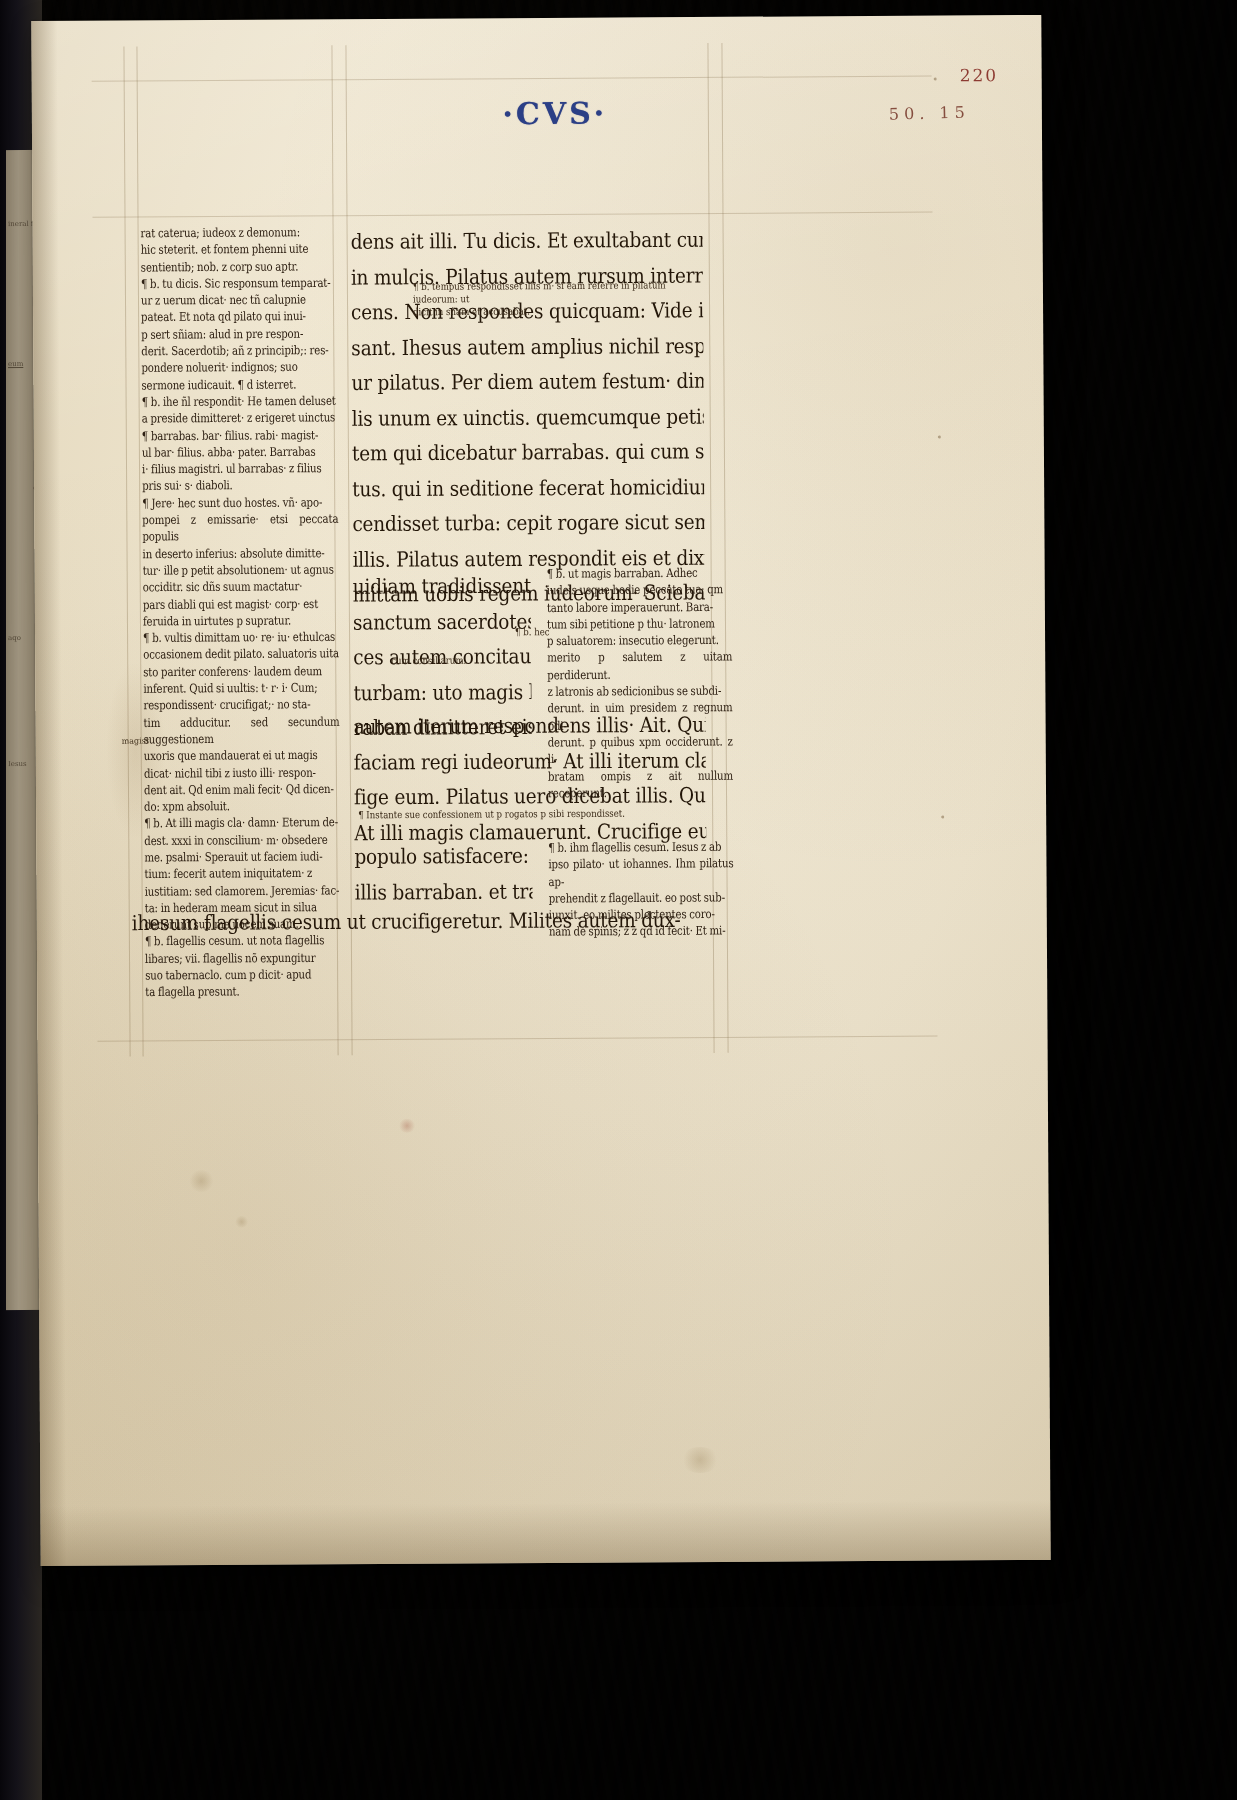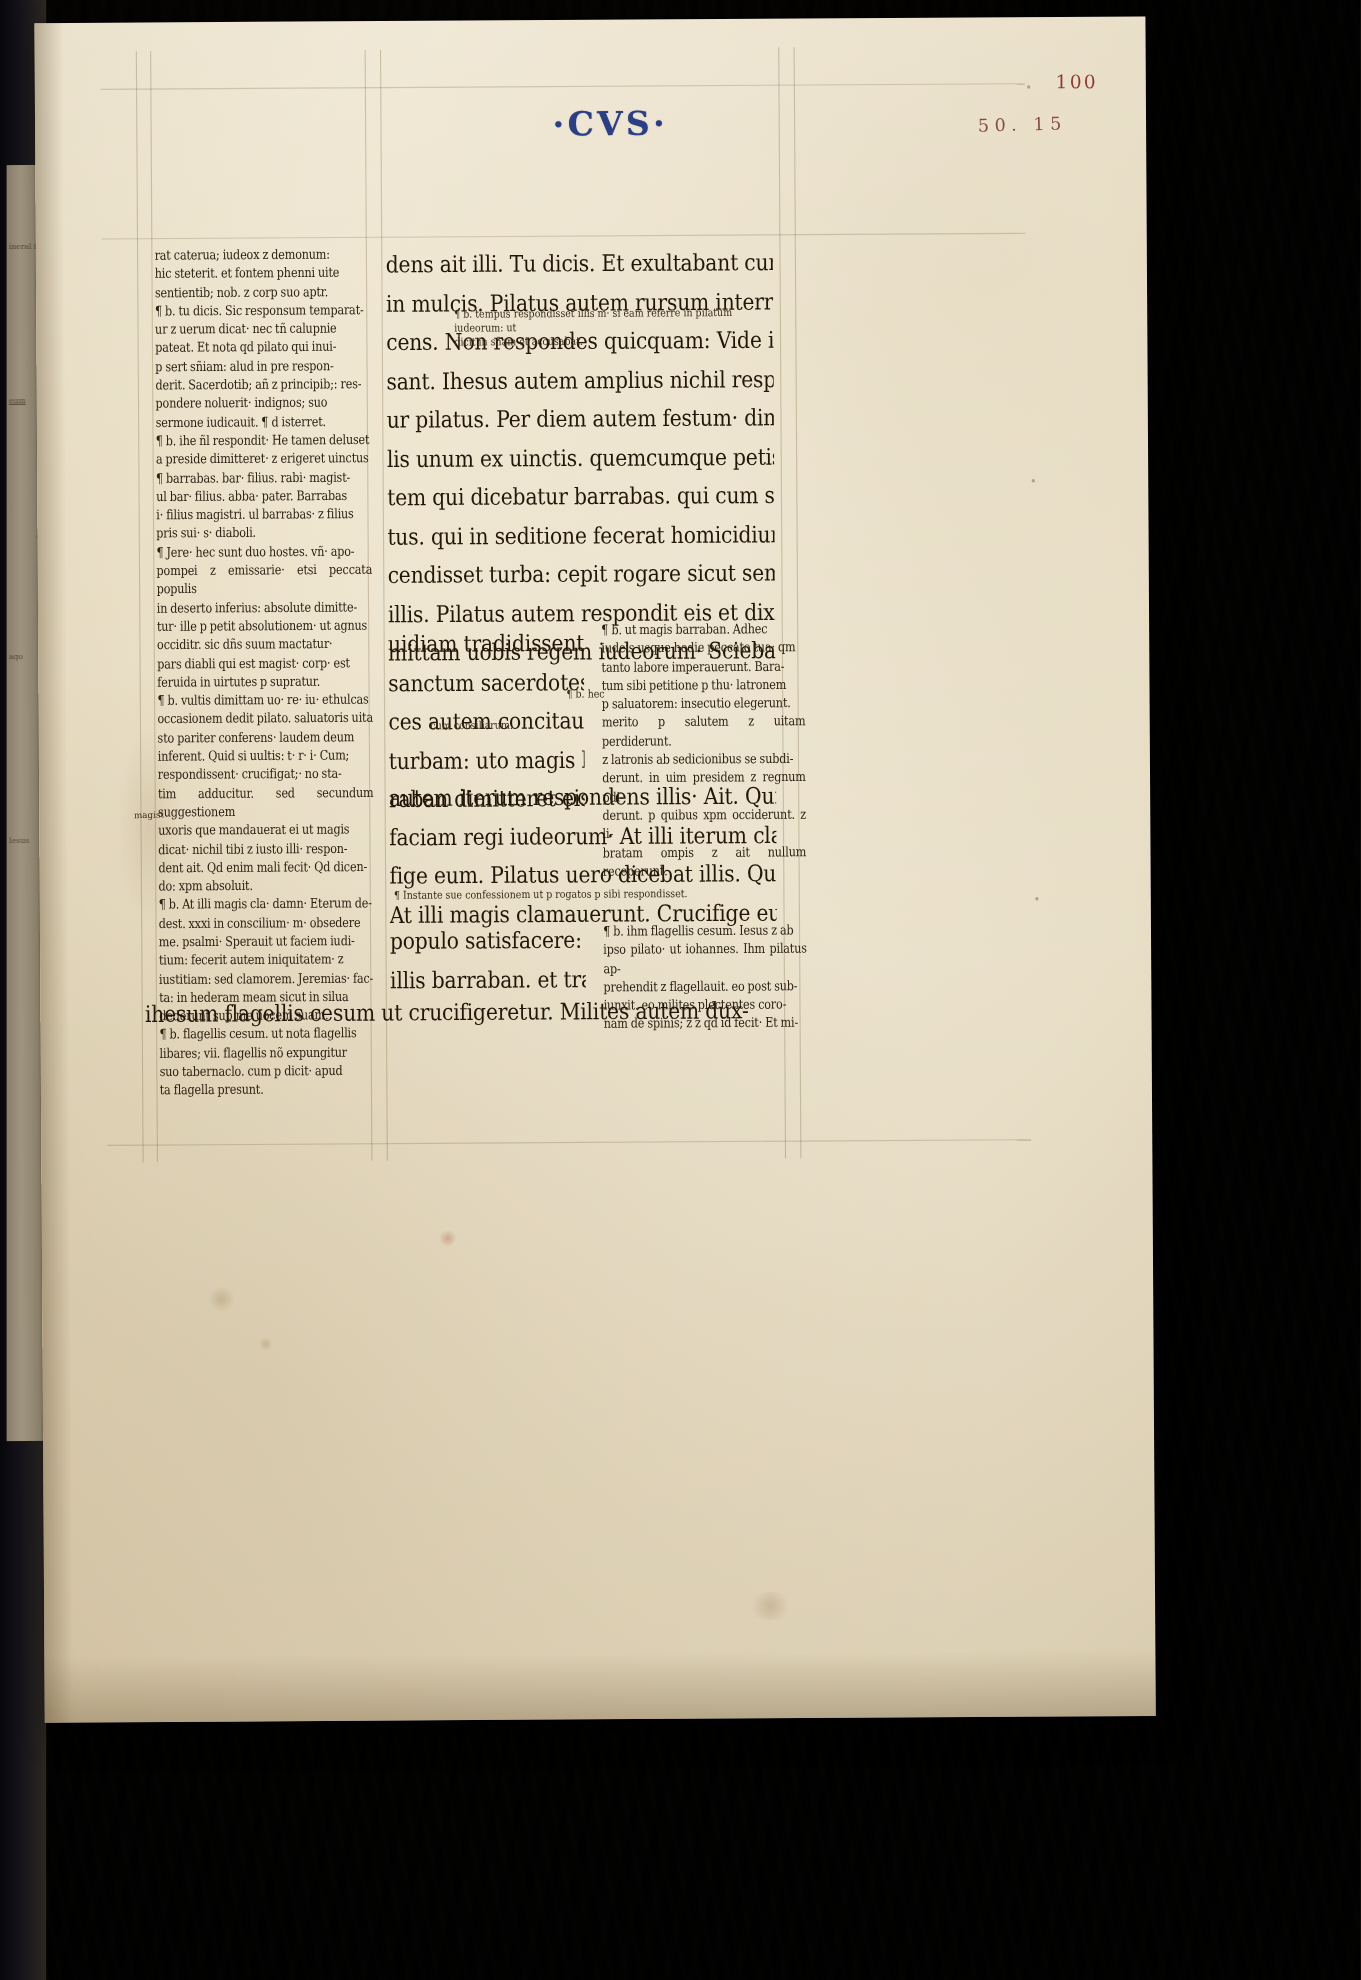--- a/index.html
+++ b/index.html
@@ -265,21 +265,21 @@
 
 <div id="page-root">
 
   <div class="backdrop"></div>
 
   <div class="binding"></div>
   <div class="gutter-leaf">
     <div class="gt" style="top:70px;">ineral ffi</div>
     <div class="gt" style="top:210px;text-decoration:underline;">eum</div>
     <div class="gt" style="top:334px;text-align:right;">of</div>
-    <div class="gt" style="top:443px;">aqo</div>
+    <div class="gt" style="top:484px;">aqo</div>
     <div class="gt" style="top:610px;">Iesus</div>
   </div>
 
   <div class="leaf">
 
     <div class="leaf-edge-left"></div>
     <div class="leaf-edge-bottom"></div>
 
     <div class="stain" style="left:150px; top:1150px; width:26px; height:22px;"></div>
     <div class="stain" style="left:196px; top:1196px; width:14px; height:12px;"></div>
@@ -295,21 +295,21 @@
     <div class="rule-v" style="left:690px;"></div>
 
     <div class="rule-h" style="left:60px; top:60px;  width:840px;"></div>
     <div class="rule-h" style="left:60px; top:196px; width:840px;"></div>
     <div class="rule-h" style="left:60px; top:1020px; width:840px;"></div>
 
     <div class="prick" style="left:902px; top:62px;"></div>
     <div class="prick" style="left:904px; top:420px;"></div>
     <div class="prick" style="left:905px; top:800px;"></div>
 
-    <div class="folio">100</div>
+    <div class="folio">220</div>
 
     <div class="running-head">·CVS·</div>
 
     <div class="shelf-mark">50. 15</div>
 
     <div class="ms gloss col-left-gloss">
       <span class="gline">rat caterua; iudeox z demonum:</span>
       <span class="gline">hic steterit. et fontem phenni uite</span>
       <span class="gline">sentientib; nob. z corp suo aptr.</span>
       <span class="gline">¶ b. tu dicis. Sic responsum temparat-</span>

